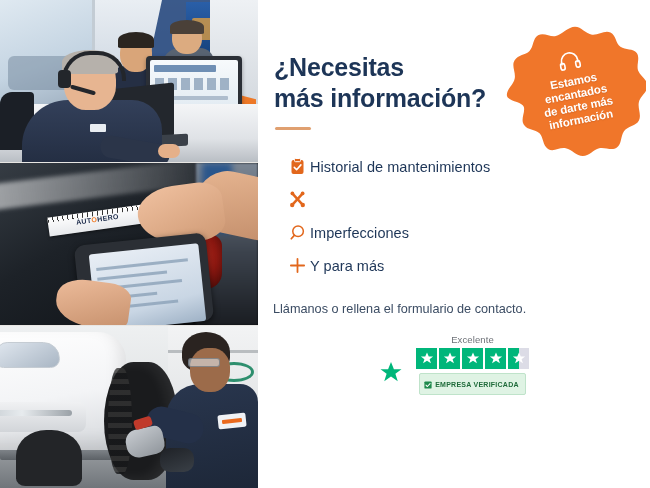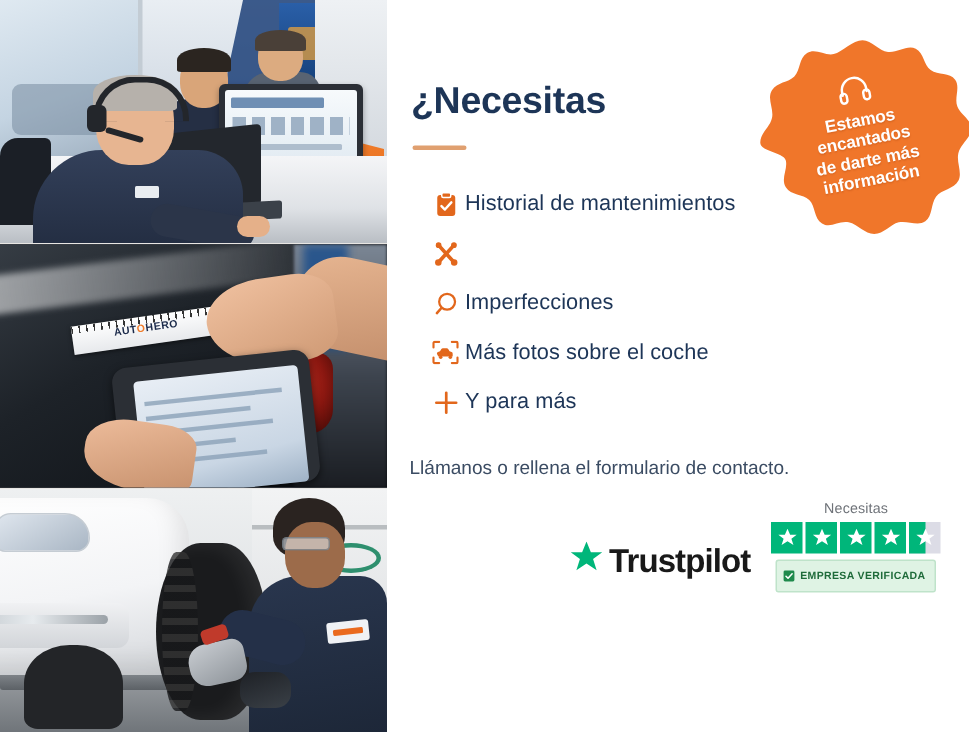--- a/index.html
+++ b/index.html
@@ -696,20 +696,21 @@
         <div class="p3-glove2"></div>
         <div class="p3-tool"></div>
       </div>
     </div>
   </div>
 
   <div class="content">
 
     <h1 class="heading">
       <span>¿Necesitas</span><br>
+      <span>más información?</span>
     </h1>
     <div class="heading-rule"></div>
 
     <ul class="feature-list">
 
       <li class="feature-item">
         <span class="feature-icon">
           <svg width="15" height="17" viewBox="0 0 15 17">
             <rect x="1.5" y="2" width="12" height="14" rx="2" fill="#e2671c"></rect>
             <rect x="4.5" y="0.5" width="6" height="3.2" rx="1" fill="#e2671c" stroke="#ffffff" stroke-width="1"></rect>
@@ -735,34 +736,20 @@
       <li class="feature-item">
         <span class="feature-icon">
           <svg width="17" height="17" viewBox="0 0 18 18">
             <circle cx="9.6" cy="7.6" r="5.6" fill="none" stroke="#e2671c" stroke-width="1.6"></circle>
             <path d="M5.6 12.0 L2.4 15.6" stroke="#e2671c" stroke-width="1.8" stroke-linecap="round"></path>
           </svg>
         </span>
         <span class="feature-label">Imperfecciones</span>
       </li>
 
-      <li class="feature-item">
-        <span class="feature-icon">
-          <svg width="18" height="16" viewBox="0 0 19 17">
-            <path d="M1 5 V1.8 A.8.8 0 0 1 1.8 1 H5" fill="none" stroke="#e2671c" stroke-width="1.5" stroke-linecap="round"></path>
-            <path d="M14 1 H17.2 A.8.8 0 0 1 18 1.8 V5" fill="none" stroke="#e2671c" stroke-width="1.5" stroke-linecap="round"></path>
-            <path d="M18 12 V15.2 A.8.8 0 0 1 17.2 16 H14" fill="none" stroke="#e2671c" stroke-width="1.5" stroke-linecap="round"></path>
-            <path d="M5 16 H1.8 A.8.8 0 0 1 1 15.2 V12" fill="none" stroke="#e2671c" stroke-width="1.5" stroke-linecap="round"></path>
-            <path d="M4.4 11.4 h10.2 v-2.1 c0-.5-.3-.9-.8-1.1l-1.4-.5-1-1.6c-.2-.4-.6-.6-1-.6H7.6c-.4 0-.8.2-1 .6l-1 1.6-1.4.5c-.5.2-.8.6-.8 1.1z" fill="#e2671c"></path>
-            <circle cx="6.1" cy="11.8" r="1.25" fill="#e2671c"></circle>
-            <circle cx="12.9" cy="11.8" r="1.25" fill="#e2671c"></circle>
-          </svg>
-        </span>
-        <span class="feature-label">Más fotos sobre el coche</span>
-      </li>
 
       <li class="feature-item">
         <span class="feature-icon">
           <svg width="17" height="17" viewBox="0 0 18 18">
             <path d="M9 2 V16" stroke="#e2671c" stroke-width="1.9" stroke-linecap="round"></path>
             <path d="M2 9 H16" stroke="#e2671c" stroke-width="1.9" stroke-linecap="round"></path>
           </svg>
         </span>
         <span class="feature-label">Y para más</span>
       </li>
@@ -772,25 +759,24 @@
       <span class="contact-line">Llámanos o rellena el formulario de contacto.</span>
     </p>
 
     <div class="trustpilot">
       <div class="tp-logo">
         <span>
           <svg width="22" height="21" viewBox="0 0 24 23">
             <path d="M12 0 L15.2 7.9 L23.5 7.9 L16.8 12.8 L19.4 21 L12 16 L4.6 21 L7.2 12.8 L0.5 7.9 L8.8 7.9 Z" fill="#00b67a"></path>
           </svg>
         </span>
-        <span class="tp-wordmark">Trustpilot</span>
       </div>
 
       <div class="tp-right">
-        <span class="tp-excelente">Necesitas</span>
+        <span class="tp-excelente">Excelente</span>
         <div class="tp-stars">
           <span class="tp-star">
             <svg width="14" height="13" viewBox="0 0 24 23">
                 <path d="M12 1 L15.1 8.1 L22.8 8.1 L16.6 12.7 L19 20 L12 15.5 L5 20 L7.4 12.7 L1.2 8.1 L8.9 8.1 Z" fill="#ffffff"></path>
               </svg>
           </span>
           <span class="tp-star">
             <svg width="14" height="13" viewBox="0 0 24 23">
                 <path d="M12 1 L15.1 8.1 L22.8 8.1 L16.6 12.7 L19 20 L12 15.5 L5 20 L7.4 12.7 L1.2 8.1 L8.9 8.1 Z" fill="#ffffff"></path>
               </svg>

